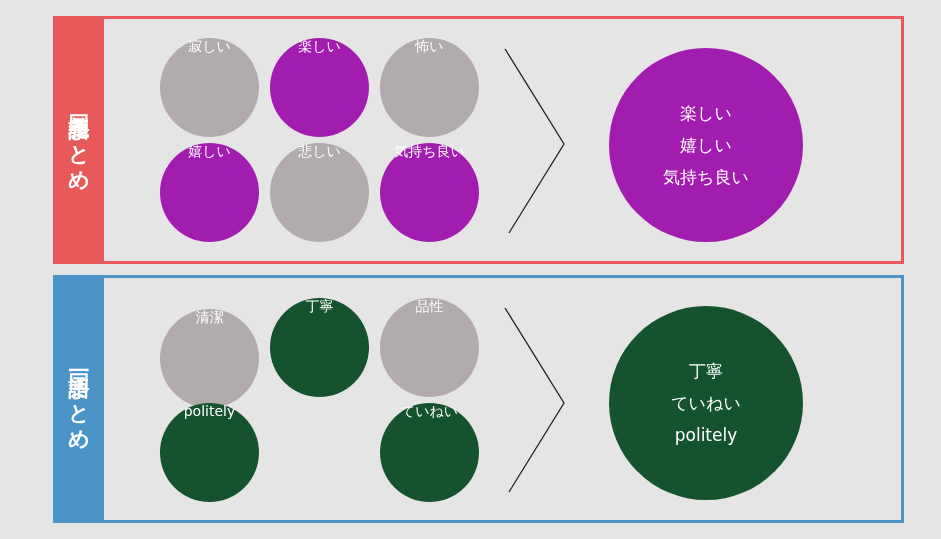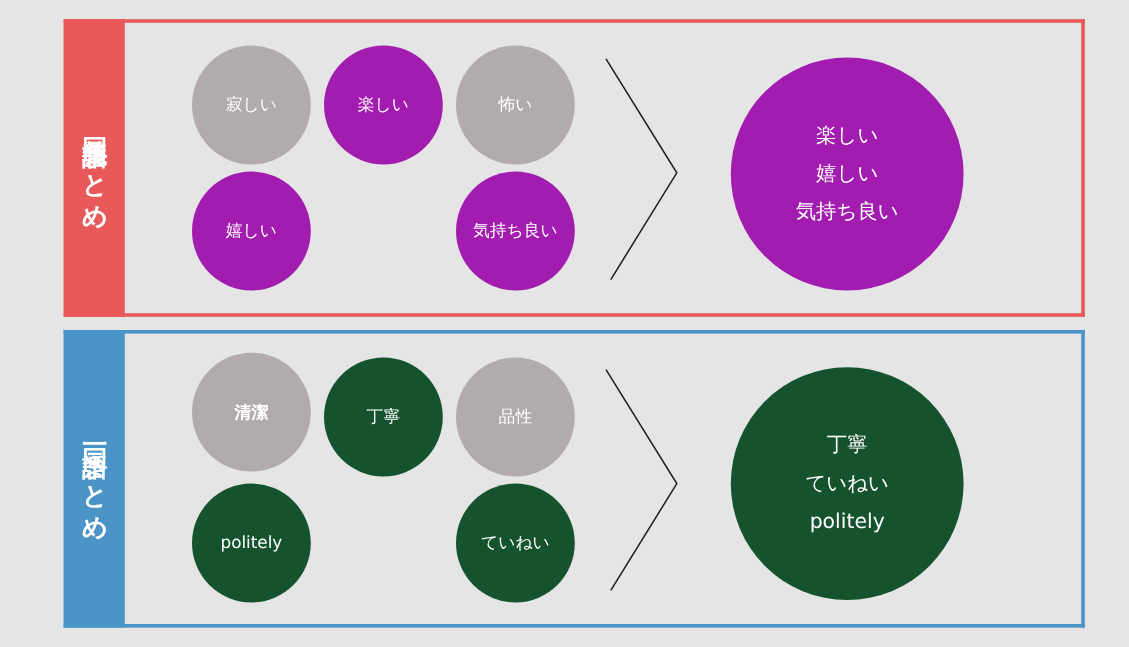--- a/index.html
+++ b/index.html
@@ -37,21 +37,20 @@
       color: #ffffff;
       font-weight: bold;
       font-size: 21px;
       letter-spacing: 2px;
       line-height: 1;
     }
     .circle {
       position: absolute;
       border-radius: 50%;
       display: flex;
-      align-items: center;
       justify-content: center;
       color: #ffffff;
       text-align: center;
     }
     .small {
       width: 99px; height: 99px;
       font-size: 14px;
     }
     .gray { background: #b1abab; }
     .c-red { background: #a21caf; }
@@ -81,41 +80,44 @@
   </div>
   <div class="circle small c-red" style="left:217px; top:19px;">
     <span>楽しい</span>
   </div>
   <div class="circle small gray" style="left:327px; top:19px;">
     <span>怖い</span>
   </div>
   <div class="circle small c-red" style="left:107px; top:124px;">
     <span>嬉しい</span>
   </div>
+  <div class="circle small gray" style="left:217px; top:124px;">
+    <span>悲しい</span>
+  </div>
   <div class="circle small c-red" style="left:327px; top:124px;">
     <span>気持ち良い</span>
   </div>
 
   <svg class="chevron" width="70" height="190" viewBox="0 0 70 190">
     <polyline points="2,2 61,97 6,186" fill="none" stroke="#222222" stroke-width="1.3"></polyline>
   </svg>
 
   <div class="circle big c-red" style="left:556px; top:29px;">
     <span>楽しい</span>
     <span>嬉しい</span>
     <span>気持ち良い</span>
   </div>
 </div>
 
 <div class="panel blue">
   <div class="sidebar">
     <div class="sidebar-title">同一語まとめ</div>
   </div>
 
-  <div class="circle small gray" style="left:107px; top:16px;font-weight:bold;">
+  <div class="circle small gray" style="left:107px; top:31px;">
     <span>清潔</span>
   </div>
   <div class="circle small c-blue" style="left:217px; top:20px;">
     <span>丁寧</span>
   </div>
   <div class="circle small gray" style="left:327px; top:20px;">
     <span>品性</span>
   </div>
   <div class="circle small c-blue" style="left:107px; top:125px;">
     <span>politely</span>

